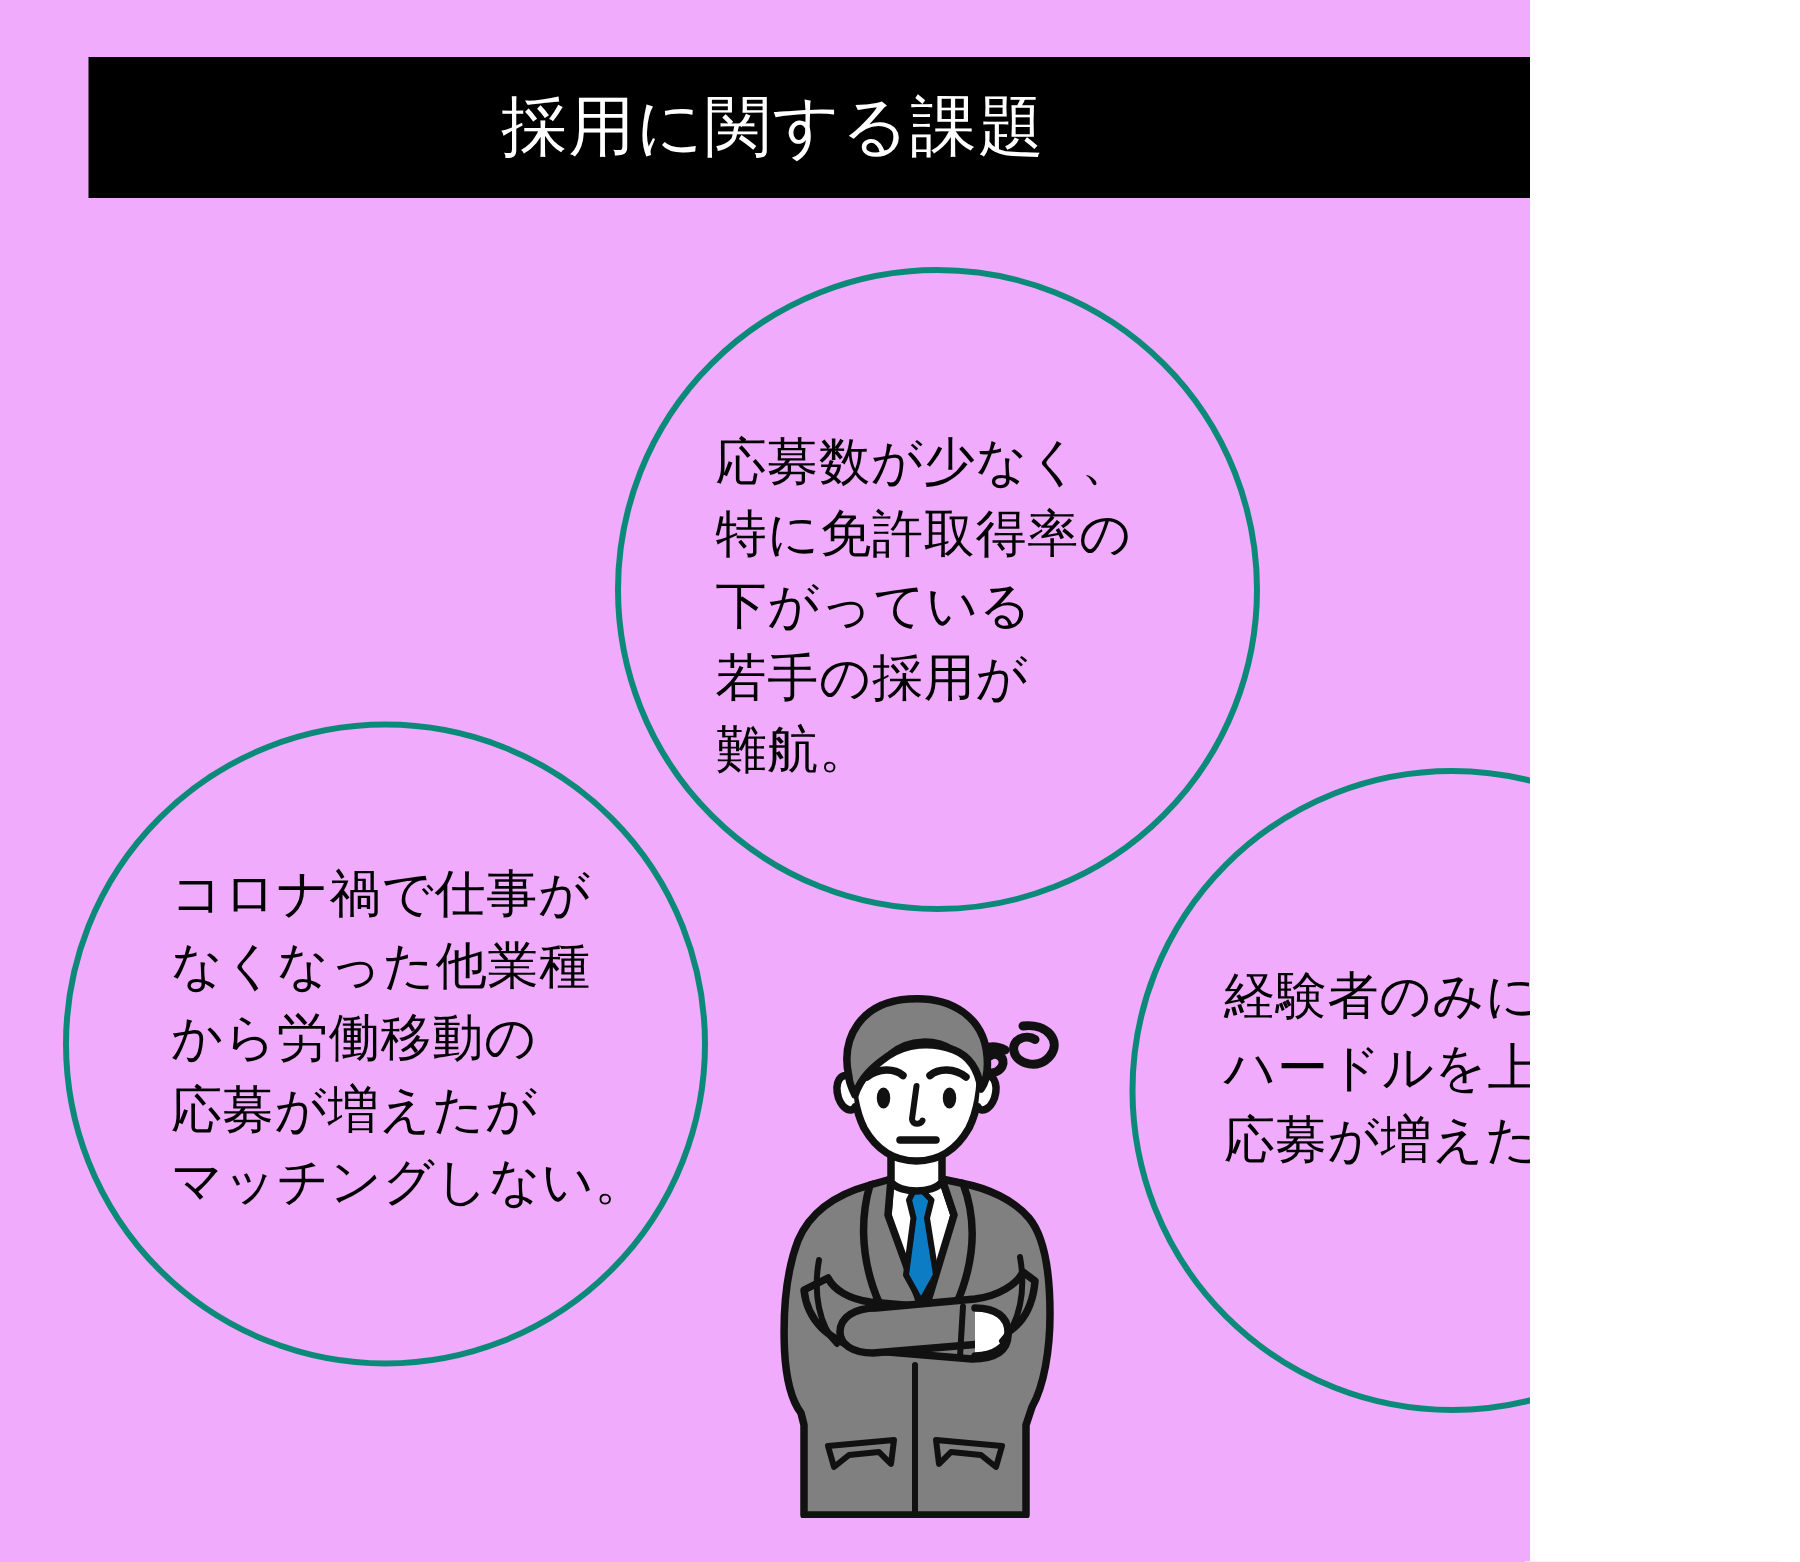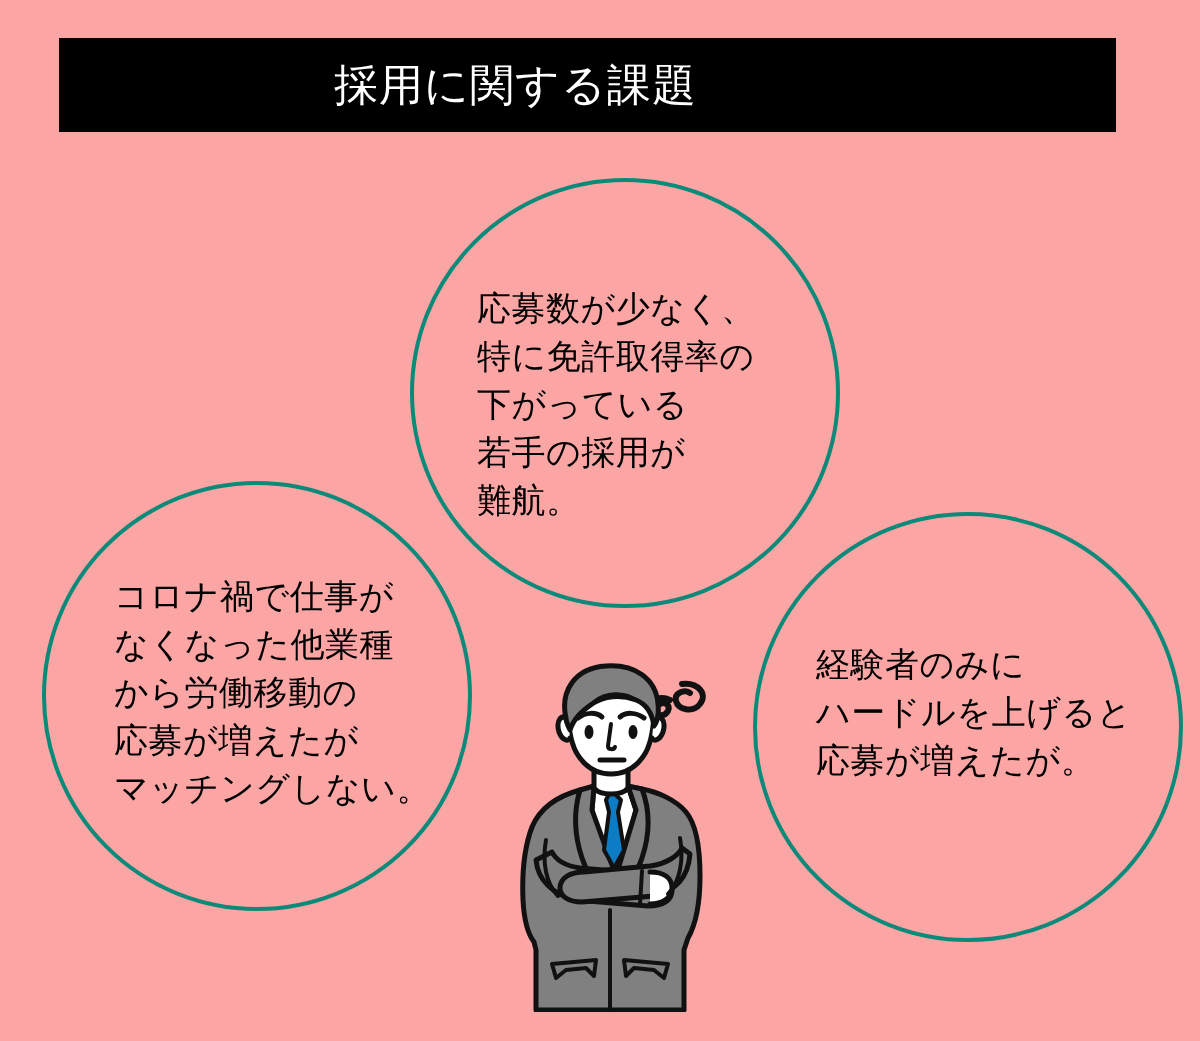--- a/index.html
+++ b/index.html
@@ -5,23 +5,23 @@
   html, body {
     margin: 0;
     padding: 0;
     background: #ffffff;
   }
   body {
     font-family: "Liberation Sans", "DejaVu Sans", sans-serif;
   }
   #canvas {
     position: relative;
-    width: 1200px;
+    width: 1020px;
     height: 1041px;
-    background: #fca5a5;
+    background: #f0abfc;
     overflow: hidden;
   }
 
   
   .title-banner {
     position: absolute;
     left: 59px;
     top: 38px;
     width: 1057px;
     height: 94px;

